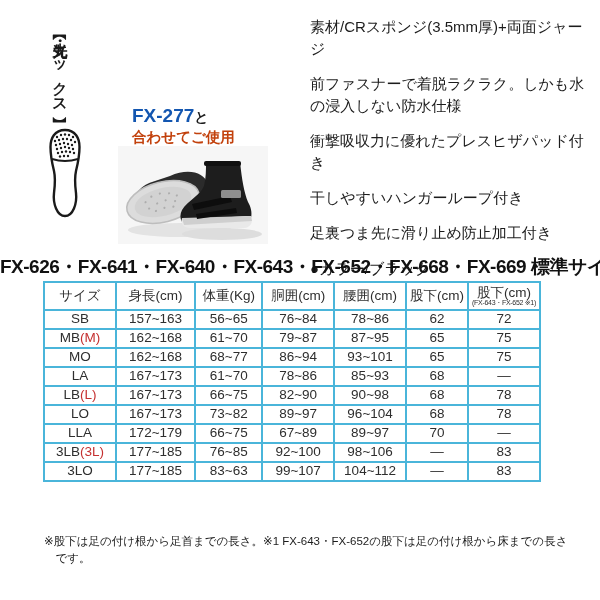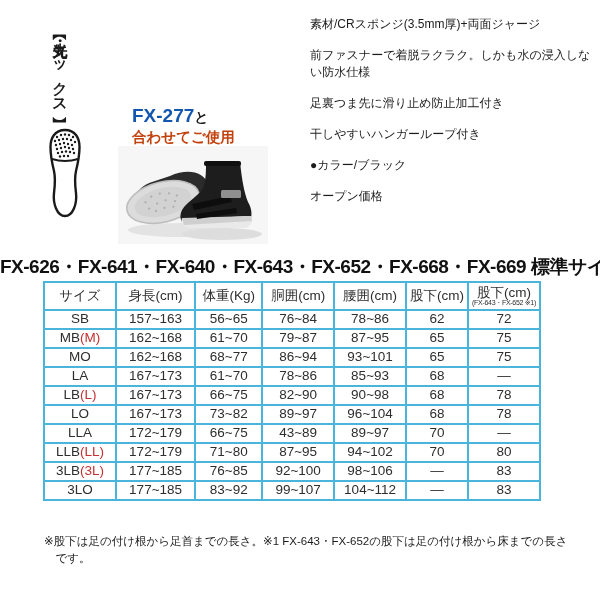--- a/index.html
+++ b/index.html
@@ -24,21 +24,21 @@
   .fxblock{left:132px;top:104px;width:150px;line-height:1.25;}
   .fxmodel{font-size:19px;font-weight:bold;letter-spacing:0;}
   .fxsuffix{font-size:14px;font-weight:bold;color:#1a1a1a;}
   .fxline{font-size:14.5px;font-weight:bold;color:#c2410c;}
 
   
   .photo{left:118px;top:146px;width:150px;height:98px;}
 
   
   .features{left:310px;top:16px;width:282px;}
-  .feature{font-size:12px;line-height:1.45;color:#1c1c1c;margin-bottom:13.5px;}
+  .feature{font-size:15px;line-height:1.45;color:#1c1c1c;margin-bottom:13.5px;}
 
   
   .tbl-title{
     top:254px;left:0;width:600px;text-align:center;
     font-size:19px;font-weight:bold;color:#111;letter-spacing:-0.5px;white-space:nowrap;
   }
 
   
   .sizetable-wrap{top:281px;left:43px;width:498px;}
   table.sizetable{border-collapse:collapse;width:100%;table-layout:fixed;background:#fff;}
@@ -149,22 +149,23 @@
     <rect x="86" y="15" width="37" height="5" rx="2" fill="#101010"></rect>
     <path d="M74 58 L112 50 L114 56 L76 64 Z" fill="#0d0d0d"></path>
     <path d="M78 68 L118 62 L119 67 L79 73 Z" fill="#0d0d0d"></path>
     <rect x="103" y="44" width="20" height="8" rx="1.5" fill="#8f8f8f"></rect>
   </svg>
 </div>
 
 <div class="abs features">
   <div class="feature">素材/CRスポンジ(3.5mm厚)+両面ジャージ</div>
   <div class="feature">前ファスナーで着脱ラクラク。しかも水の浸入しない防水仕様</div>
+  <div class="feature">衝撃吸収力に優れたプレスヒザパッド付き</div>
+  <div class="feature">干しやすいハンガーループ付き</div>
   <div class="feature">足裏つま先に滑り止め防止加工付き</div>
-  <div class="feature">干しやすいハンガーループ付き</div>
   <div class="feature">●カラー/ブラック</div>
   <div class="feature">オープン価格</div>
 </div>
 
 <div class="abs tbl-title">FX-626・FX-641・FX-640・FX-643・FX-652・FX-668・FX-669 標準サイズ表</div>
 
 <div class="abs sizetable-wrap">
   <table class="sizetable">
     <colgroup>
       <col class="c1">
@@ -241,47 +242,38 @@
           <td>73~82</td>
         <td>89~97</td>
           <td>96~104</td>
         <td>68</td>
           <td>78</td>
       </tr>
       <tr>
         <td><span>LLA</span><span class="red"></span></td>
         <td>172~179</td>
           <td>66~75</td>
-        <td>43~89</td>
+        <td>67~89</td>
           <td>89~97</td>
         <td>70</td>
           <td>―</td>
-      </tr>
-      <tr>
-        <td><span>LLB</span><span class="red">(LL)</span></td>
-        <td>172~179</td>
-          <td>71~80</td>
-        <td>87~95</td>
-          <td>94~102</td>
-        <td>70</td>
-          <td>80</td>
       </tr>
       <tr>
         <td><span>3LB</span><span class="red">(3L)</span></td>
         <td>177~185</td>
           <td>76~85</td>
         <td>92~100</td>
           <td>98~106</td>
         <td>―</td>
           <td>83</td>
       </tr>
       <tr>
         <td><span>3LO</span><span class="red"></span></td>
         <td>177~185</td>
-          <td>83~92</td>
+          <td>83~63</td>
         <td>99~107</td>
           <td>104~112</td>
         <td>―</td>
           <td>83</td>
       </tr>
     </tbody>
   </table>
 </div>
 
 <div class="abs footnotes">

